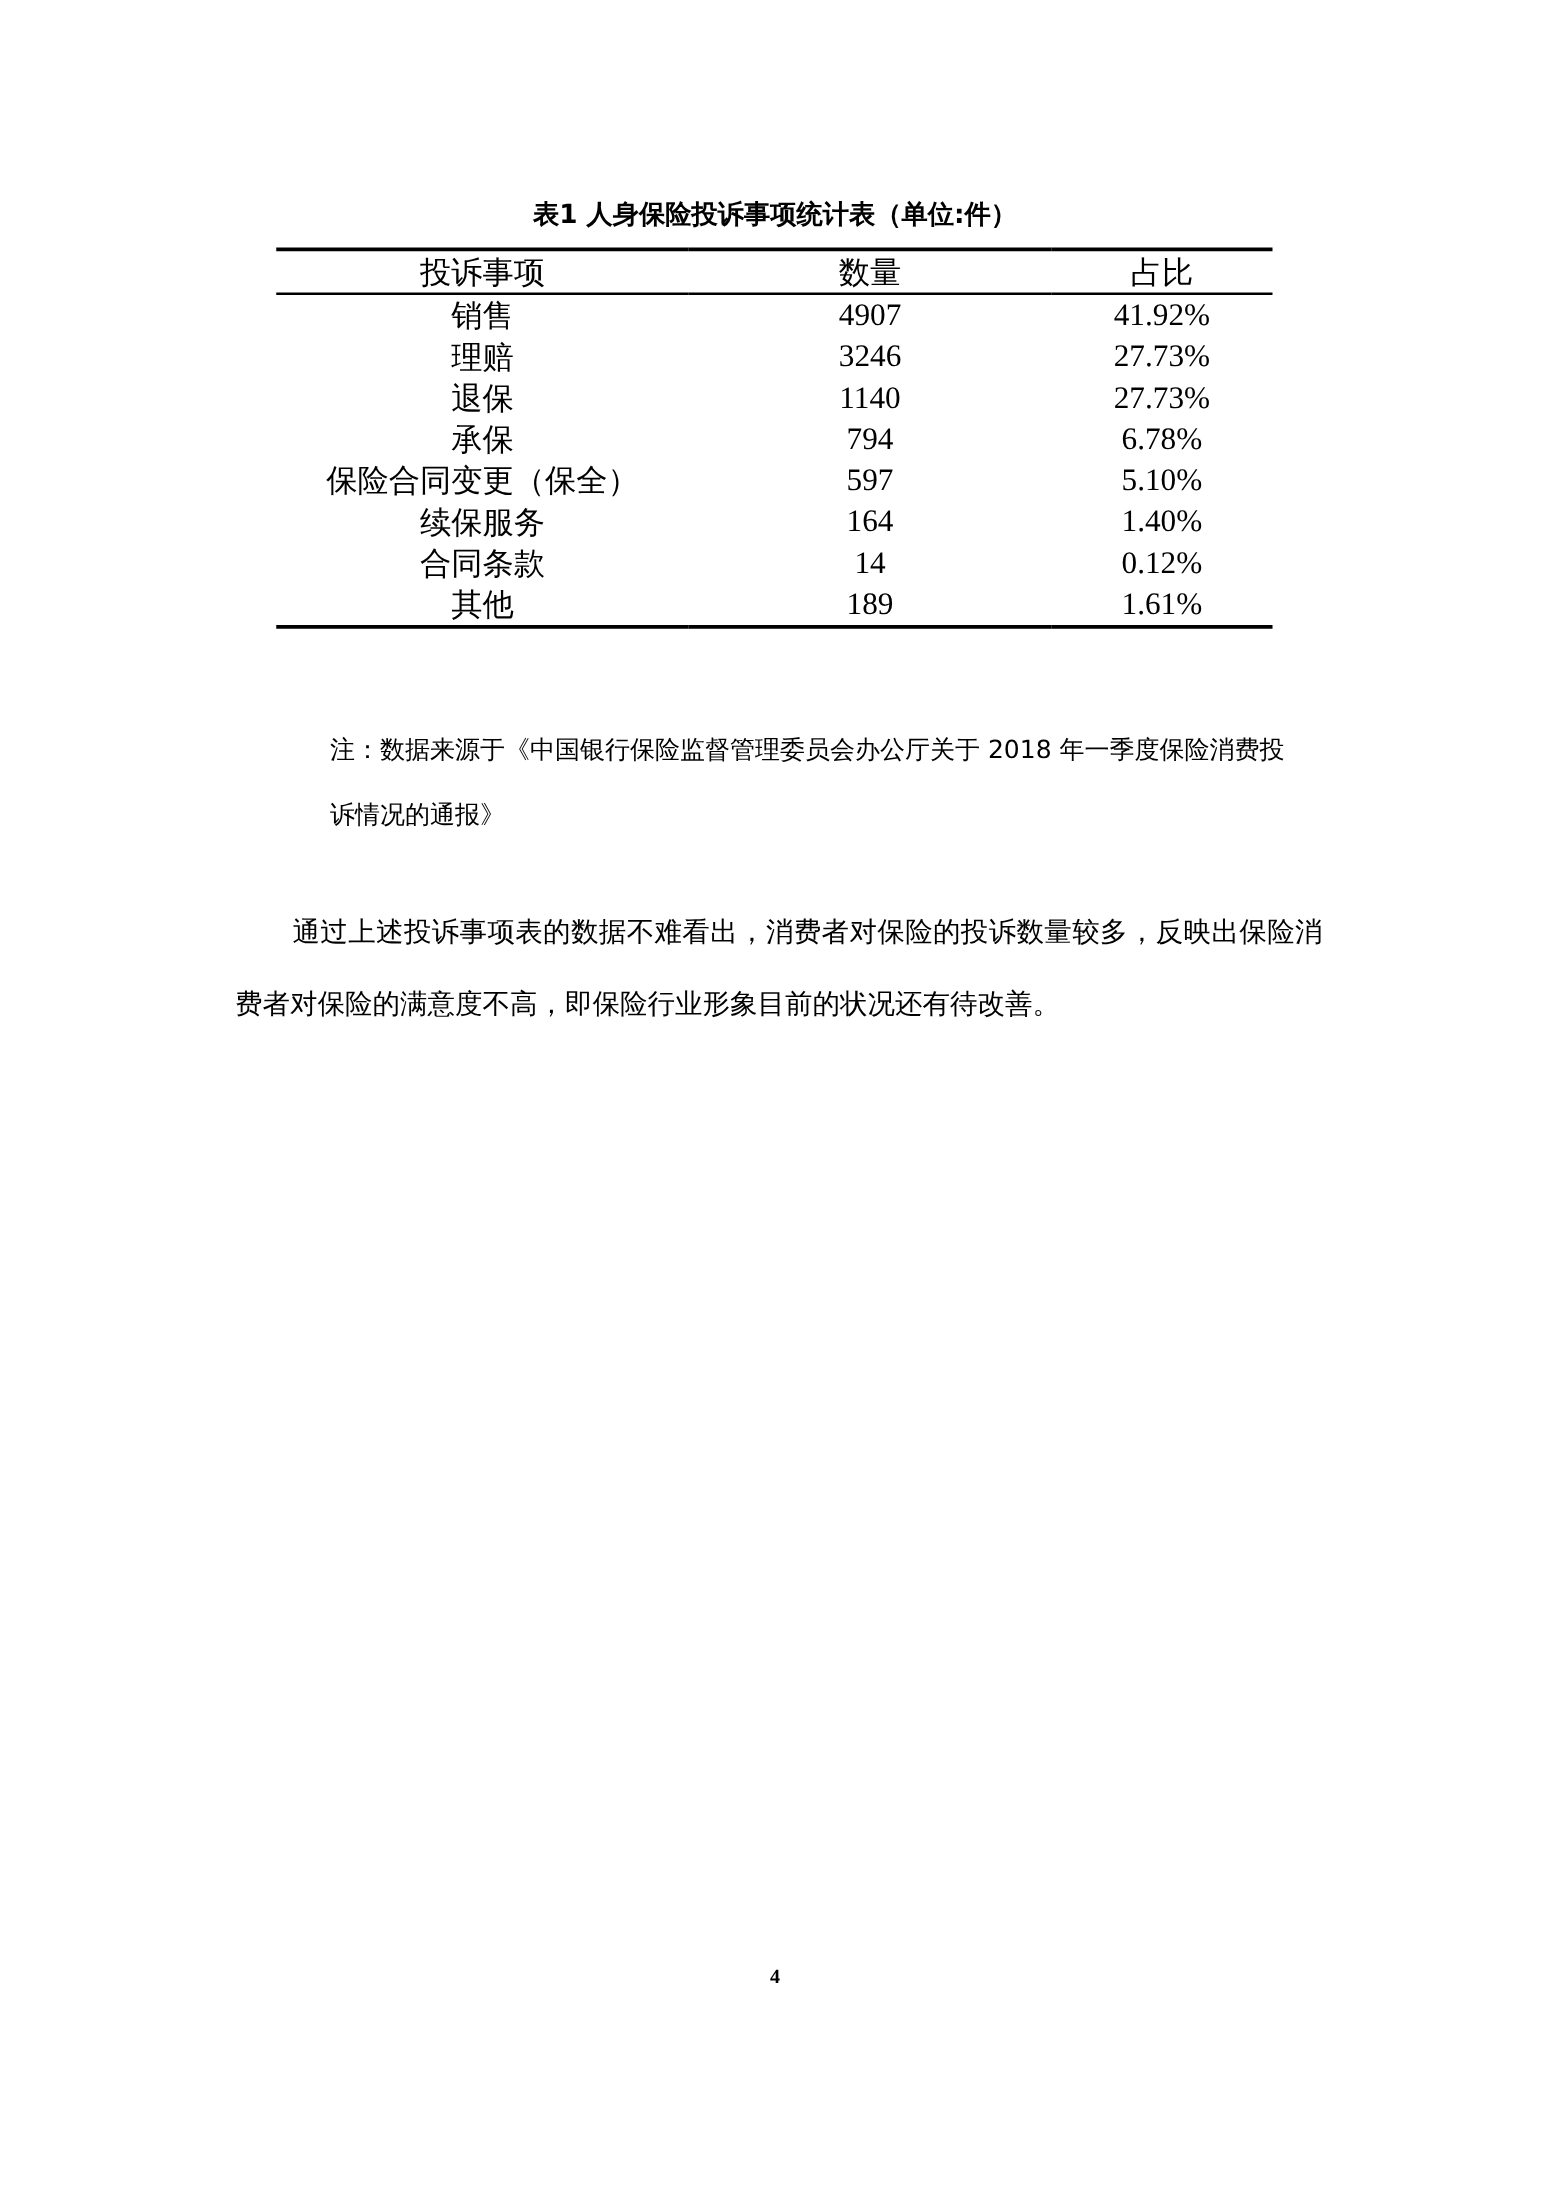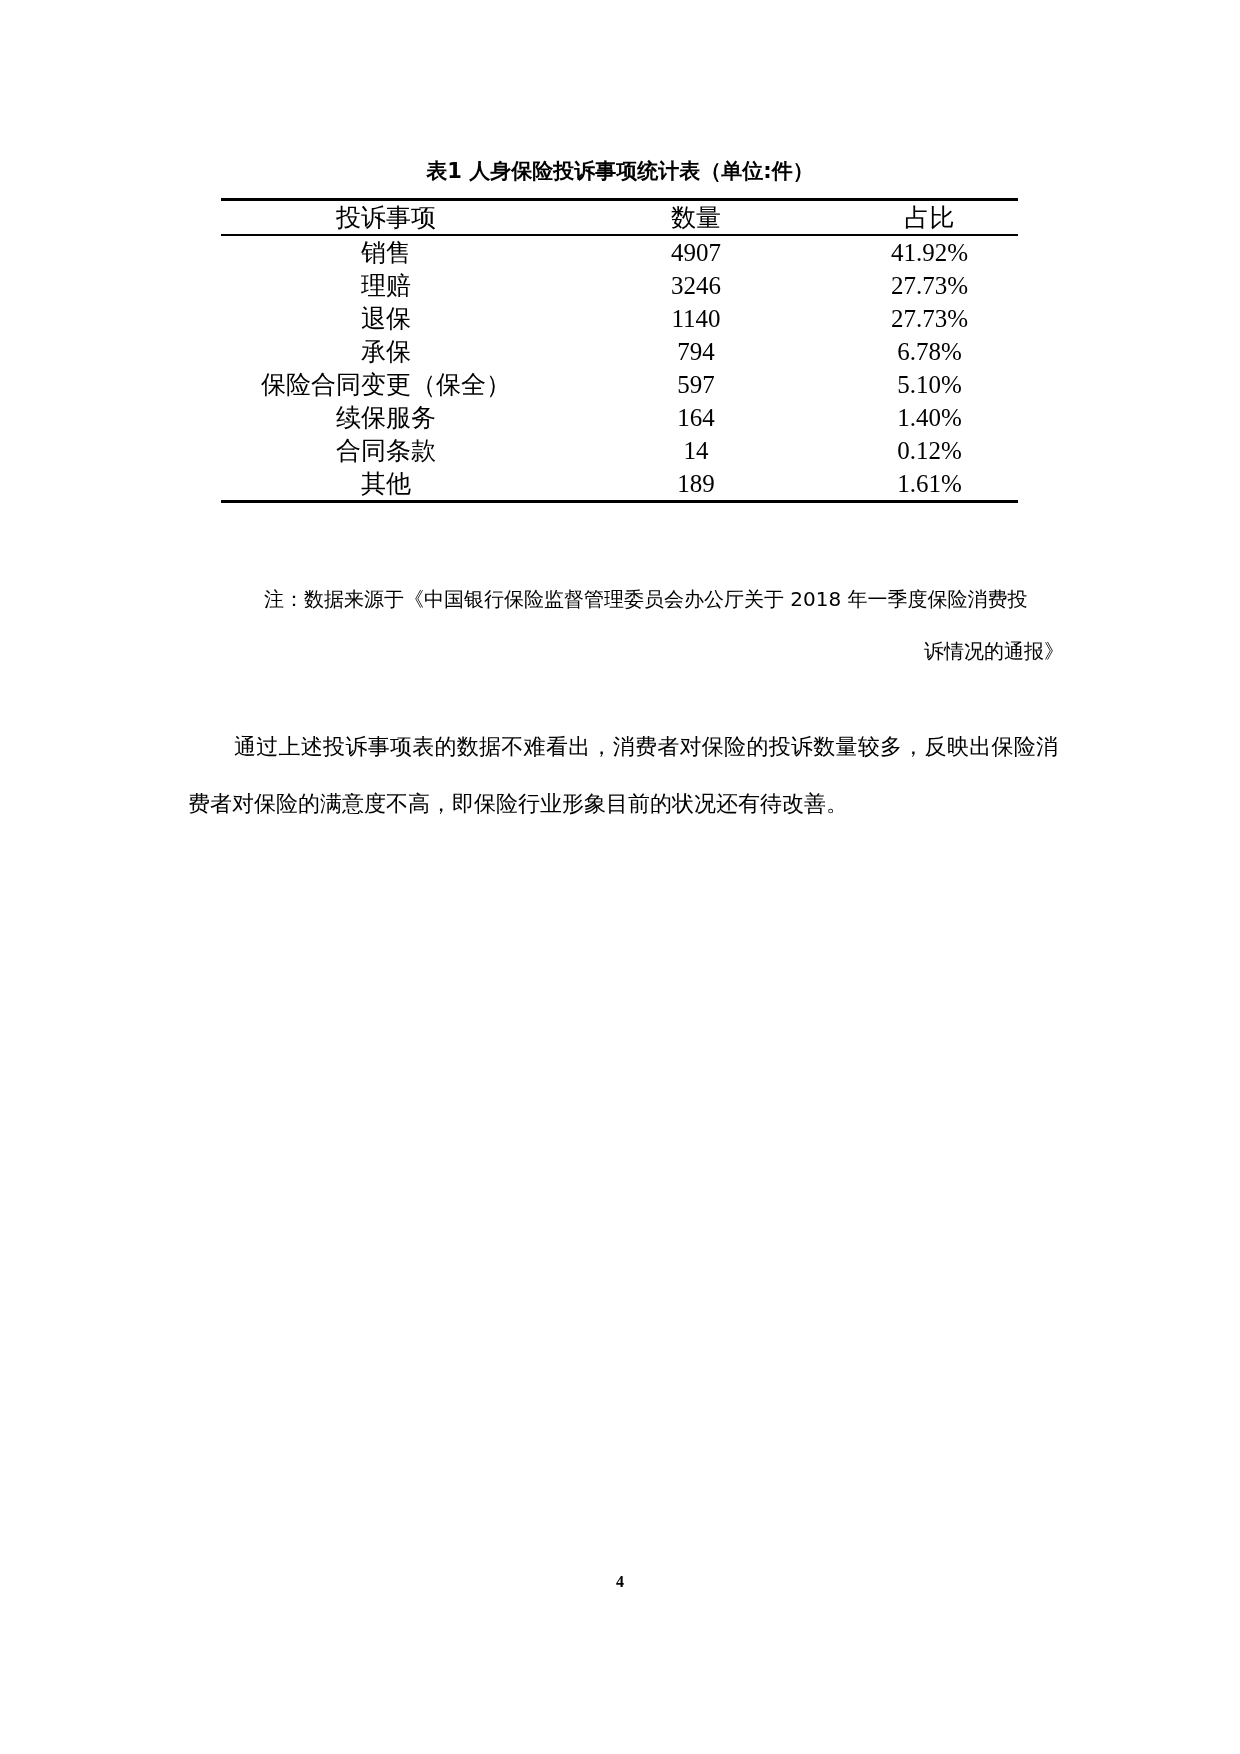--- a/index.html
+++ b/index.html
@@ -11,21 +11,21 @@
   .tbl thead tr { border-top: 3px solid #000; border-bottom: 2px solid #000; }
   .tbl tbody tr:last-child { border-bottom: 3px solid #000; }
   .tbl th, .tbl td { font-weight: normal; font-size: 25px; text-align: center; padding: 0; height: 32.6px;
                      font-family: "Liberation Serif", "DejaVu Serif", serif; }
   .tbl th { height: 32px; }
   .col1 { width: 330px; }
   .col2 { width: 290px; }
   .col3 { width: 177px; }
   .note { position: absolute; left: 221px; width: 840px; top: 584px;
           font-family: "DejaVu Sans", sans-serif; font-size: 20px; line-height: 30px; margin-left: 43px; }
-  .note .l2 { display: block; text-align: right; margin-top: 22px; margin-left: 0; width: 800px; }
+  .note .l2 { display: block; text-align: left; margin-top: 22px; margin-left: 0; width: 800px; }
   .para { position: absolute; left: 188px; width: 870px; top: 696px;
           font-family: "DejaVu Serif", serif; font-size: 22px; line-height: 57px; text-indent: 46px;
           text-align: justify; }
   .pagenum { position: absolute; left: 0; width: 1240px; top: 1573px; text-align: center;
              font-family: "Liberation Serif", serif; font-weight: bold; font-size: 16px; }
 </style>
 </head>
 <body>
 
 <div class="caption">表1  人身保险投诉事项统计表（单位:件）</div>

